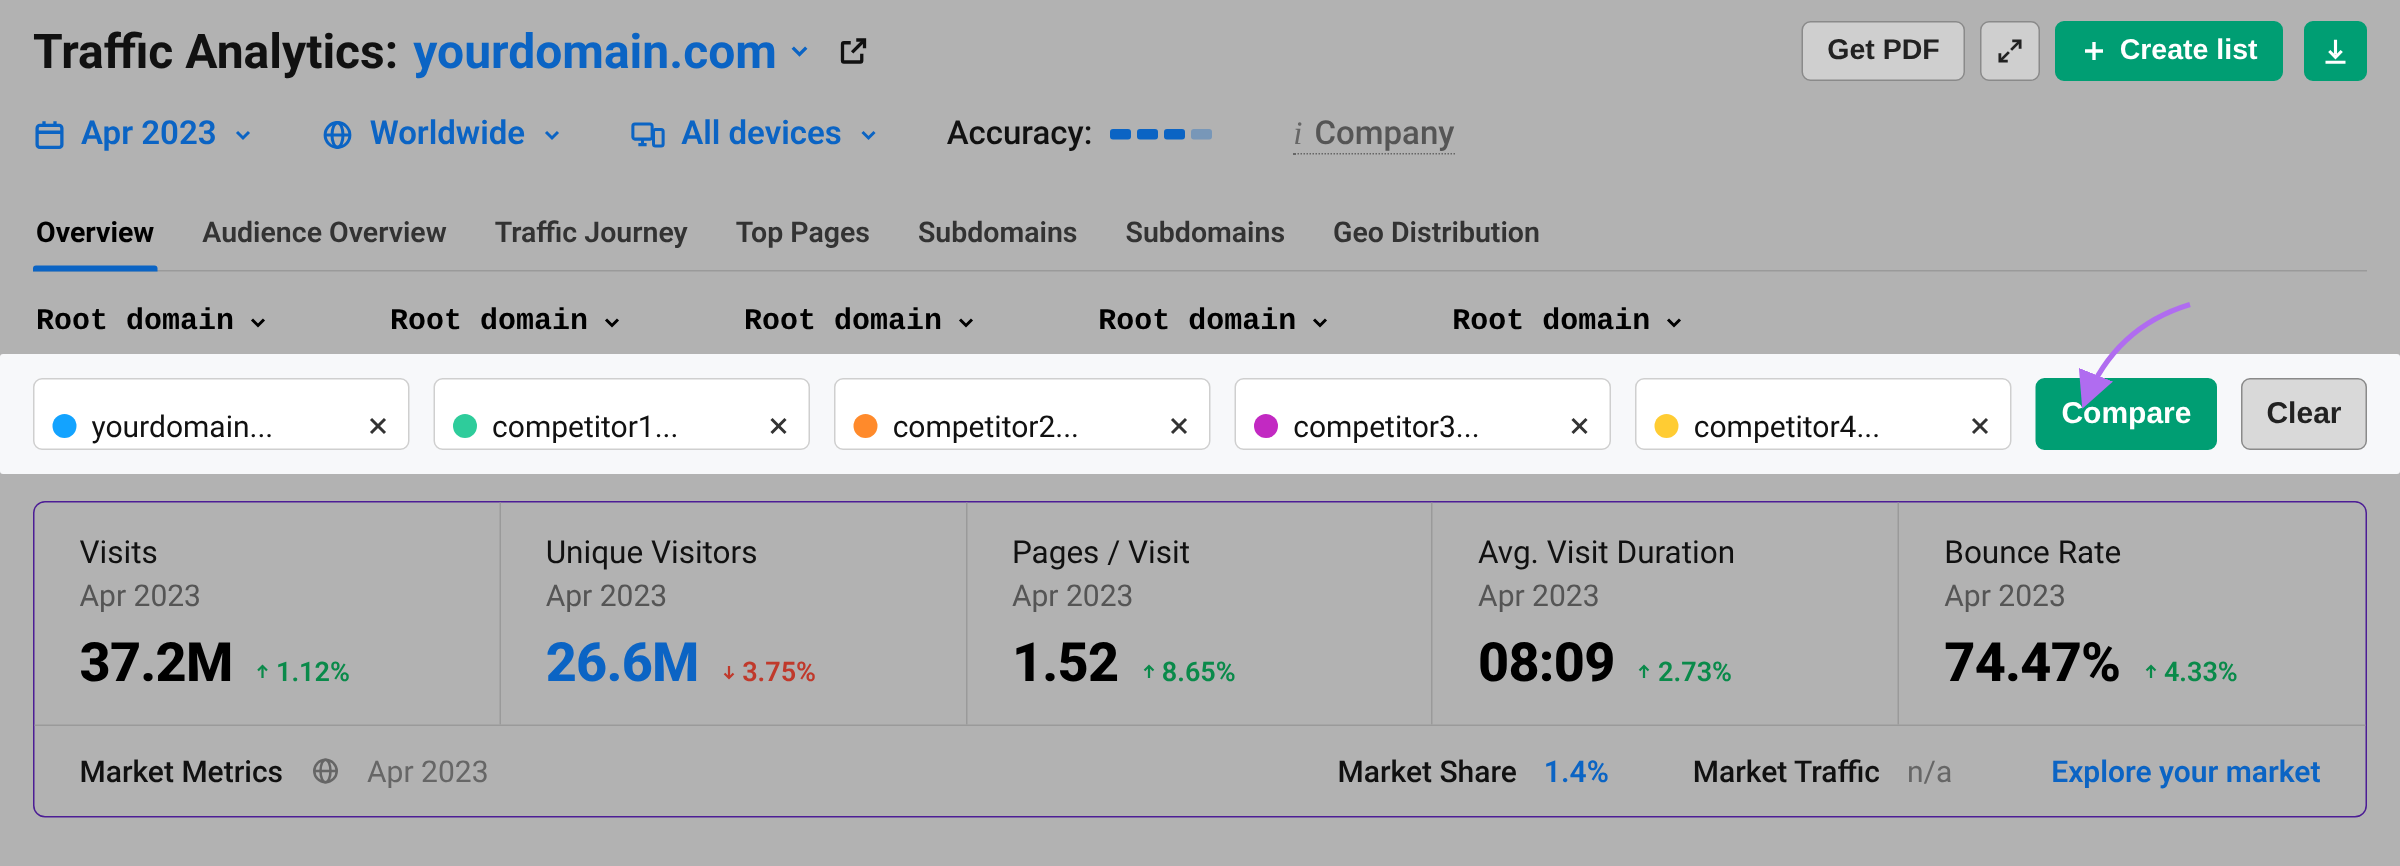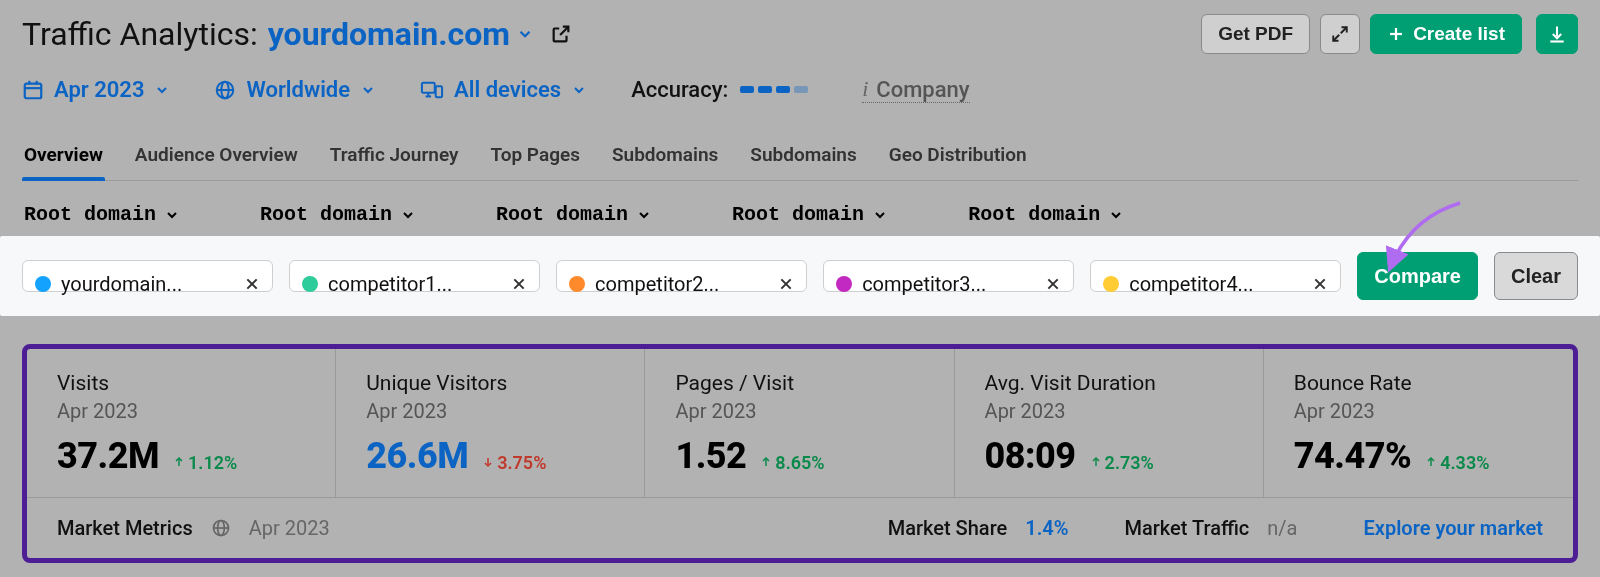--- a/index.html
+++ b/index.html
@@ -16,21 +16,21 @@
   }
 
   
   .header-row {
     display: flex;
     align-items: center;
     gap: 10px;
   }
   .title-static {
     font-size: 32px;
-    font-weight: 400;
+    font-weight: 700;
     color: #111;
   }
   .title-domain {
     font-size: 32px;
     font-weight: 700;
     color: #0b64c4;
     display: inline-flex;
     align-items: center;
     gap: 6px;
     cursor: pointer;
@@ -172,21 +172,21 @@
     background: #f7f8fa;
     border-radius: 2px;
     margin: 10px -22px 0 -22px;
     padding: 16px 22px;
     display: flex;
     align-items: center;
     gap: 16px;
   }
   .chip {
     flex: 1;
-    height: 32px;
+    height: 48px;
     background: #fff;
     border: 1px solid #cfcfcf;
     border-radius: 6px;
     display: flex;
     align-items: center;
     padding: 15px 10px 0 12px;
     gap: 10px;
     font-size: 20px;
     color: #111;
   }
@@ -212,23 +212,23 @@
   
   .annot-arrow {
     position: absolute;
     right: 130px;
     top: 198px;
     pointer-events: none;
   }
 
   
   .metrics-card {
-    border: 5px solid #4c1d95;
+    border: 1px solid #4c1d95;
     border-radius: 8px;
-    margin-top: 28px;
+    margin-top: 18px;
   }
   .metrics-grid {
     display: grid;
     grid-template-columns: repeat(5, 1fr);
   }
   .metric {
     padding: 22px 30px 20px 30px;
     border-right: 1px solid #9a9a9a;
   }
   .metric:last-child { border-right: none; }

